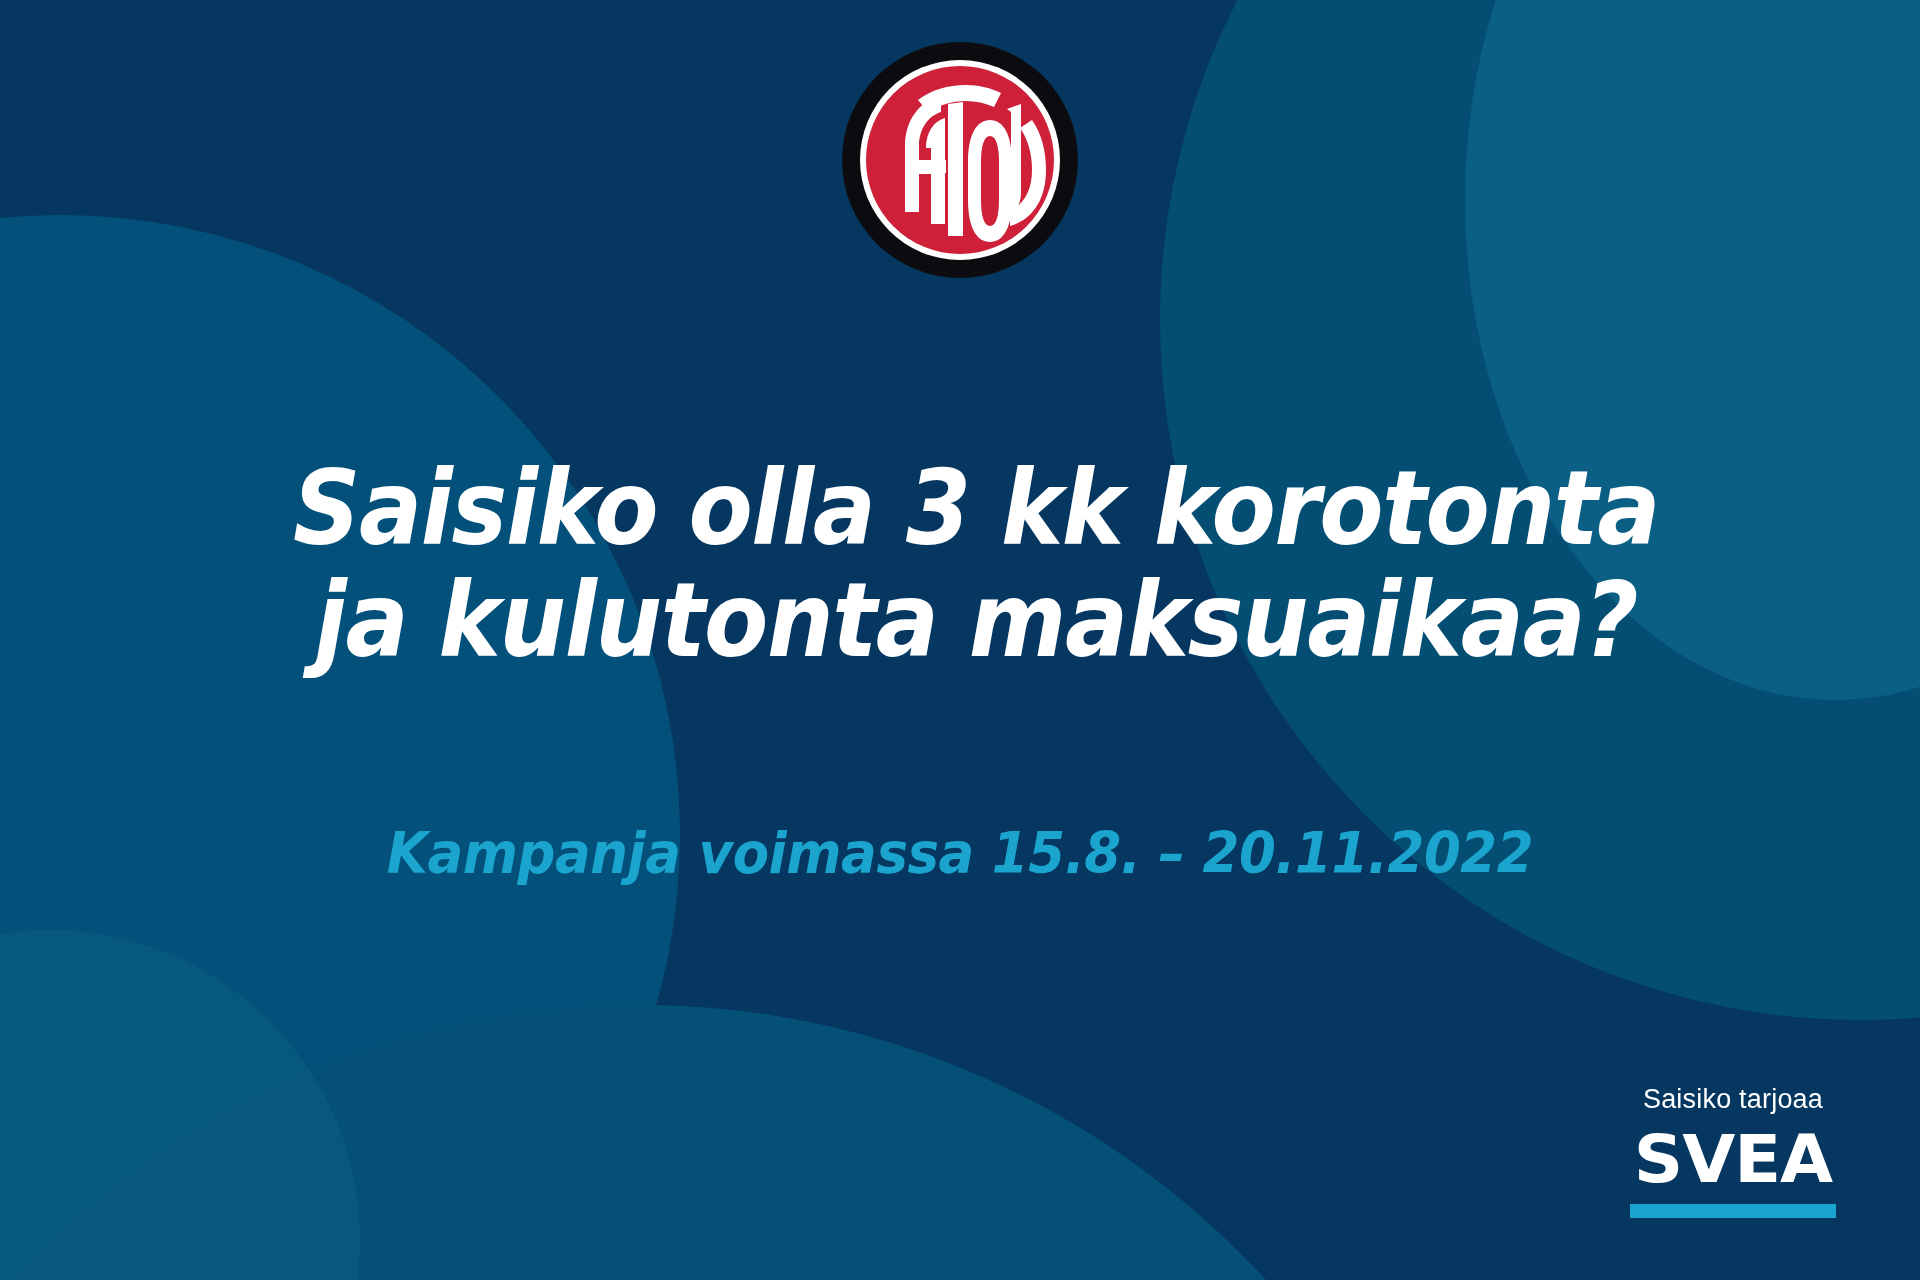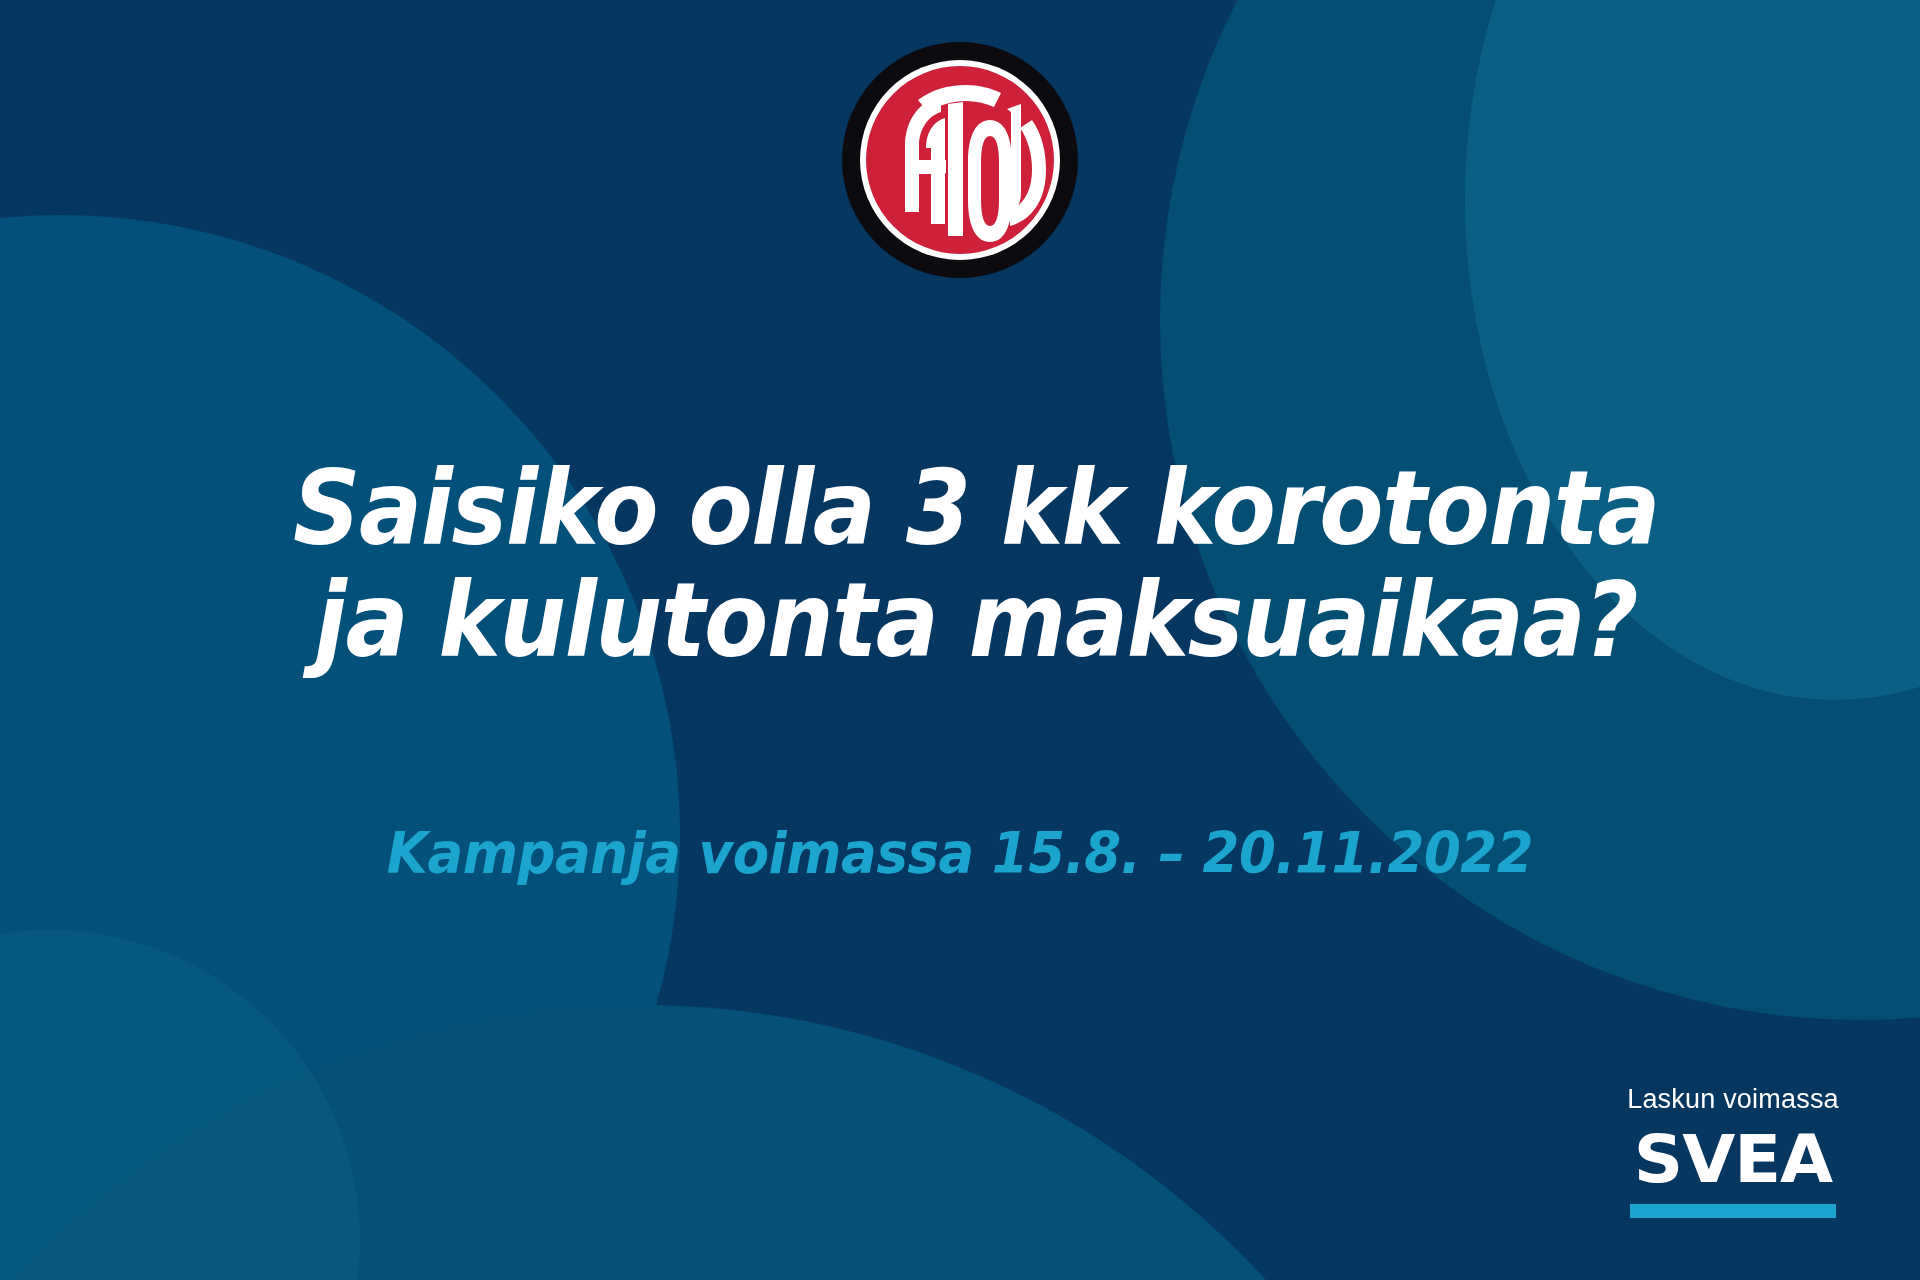--- a/index.html
+++ b/index.html
@@ -194,18 +194,18 @@
   </div>
 
   <div class="headline">
     <span class="headline-line">Saisiko olla 3 kk korotonta</span>
     <span class="headline-line">ja kulutonta maksuaikaa?</span>
   </div>
 
   <div class="subtitle">Kampanja voimassa 15.8. – 20.11.2022</div>
 
   <div class="svea-block">
-    <div class="svea-kicker">Laskun voimassa</div>
+    <div class="svea-kicker">Saisiko tarjoaa</div>
     <span class="svea-word">SVEA</span>
     <div class="svea-bar"></div>
   </div>
 
 </div>
 
 </body></html>

